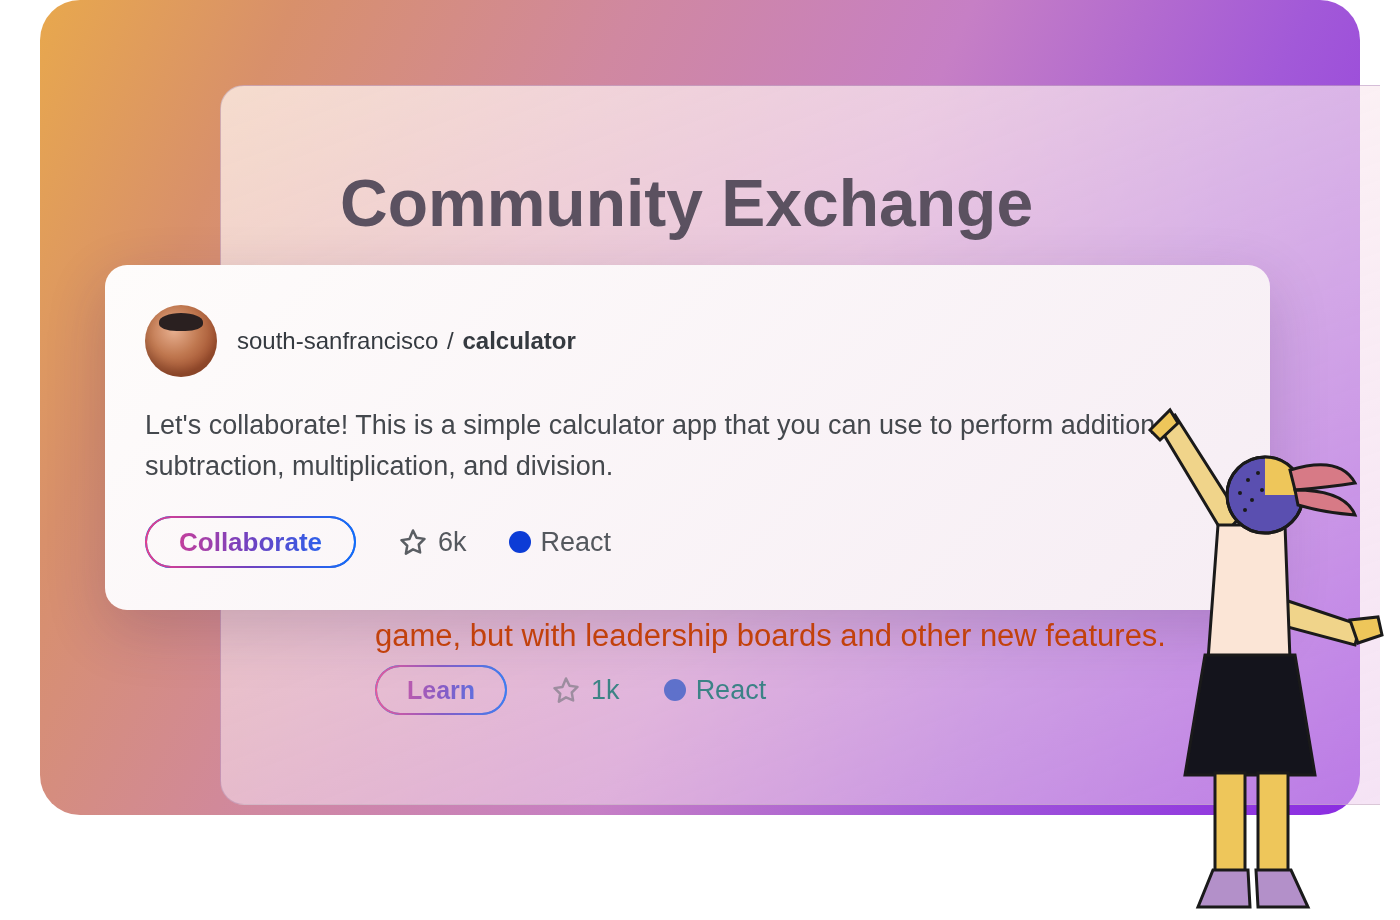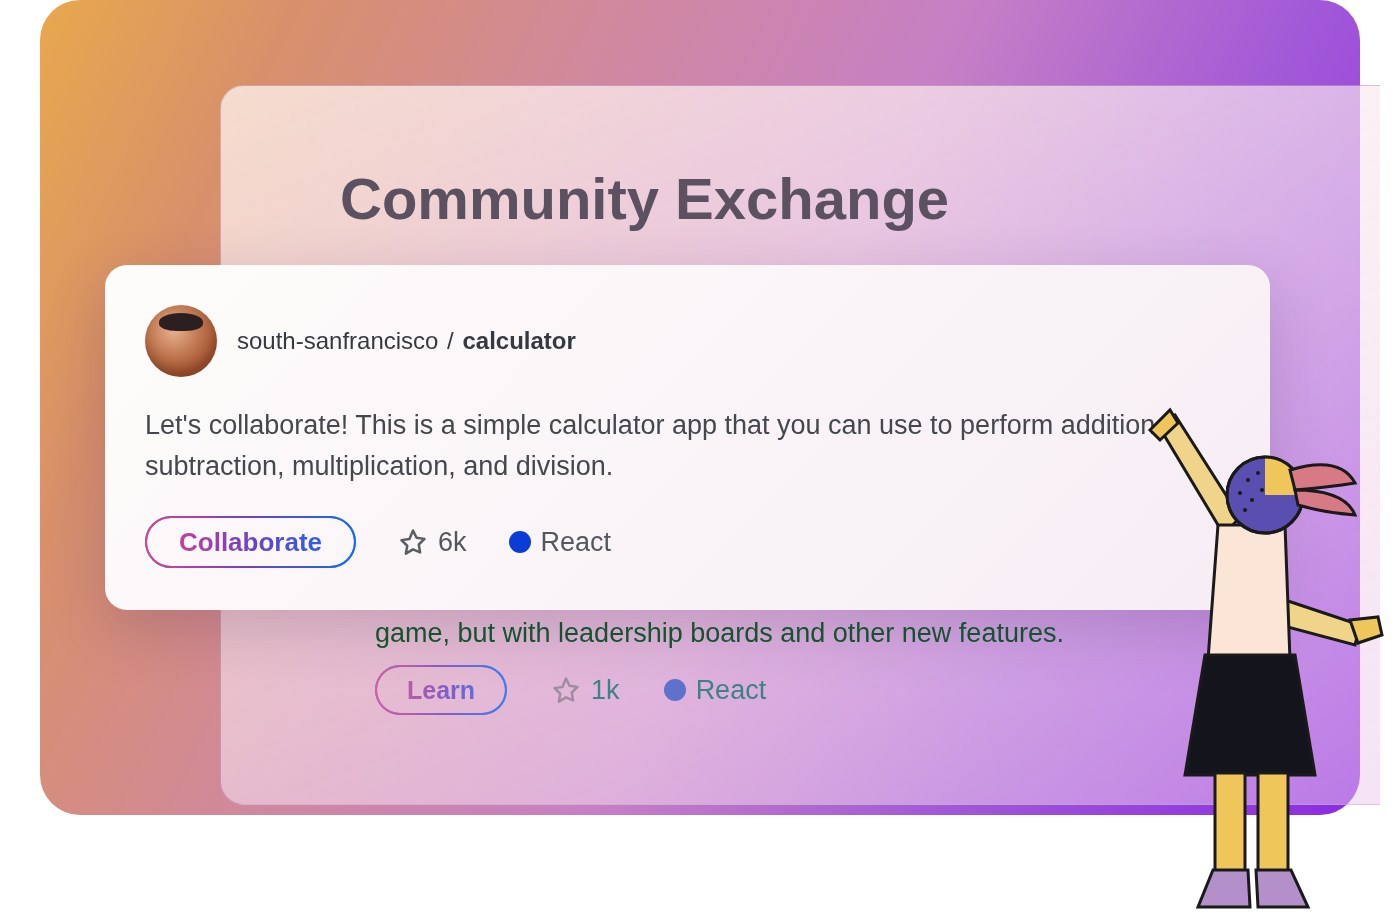--- a/index.html
+++ b/index.html
@@ -28,21 +28,21 @@
       height: 720px;
       border-radius: 24px 0 0 24px;
       background: linear-gradient(160deg, rgba(255,245,240,0.75), rgba(235,200,235,0.5));
       border: 1px solid rgba(120,80,130,0.25);
       border-right: none;
     }
     .page-title {
       position: absolute;
       left: 340px;
       top: 165px;
-      font-size: 58px;
+      font-size: 66px;
       font-weight: 700;
       color: #5b5160;
     }
     .main-card {
       position: absolute;
       left: 105px;
       top: 265px;
       width: 1165px;
       height: 345px;
       background: linear-gradient(135deg, #fefcfb, #f6edf4);
@@ -85,21 +85,21 @@
       padding:2px; background:linear-gradient(90deg,#e83e8c,#6f42c1,#0d6efd);
       -webkit-mask: linear-gradient(#fff 0 0) content-box, linear-gradient(#fff 0 0);
       -webkit-mask-composite: xor; mask-composite: exclude;
     }
     .stat { display: flex; align-items: center; gap: 10px; font-size: 27px; color: #54585e; }
     .star-svg { width: 30px; height: 30px; }
     .lang-dot { width: 22px; height: 22px; border-radius: 50%; background: #0c3cd6; display: inline-block; }
 
     .back-card-desc {
       position: absolute; left: 375px; top: 618px;
-      font-size: 27px; color: #14532d; width: 830px;
+      font-size: 31px; color: #c2410c; width: 830px;
     }
     .back-footer {
       position: absolute; left: 375px; top: 665px;
       display: flex; align-items: center; gap: 44px;
       opacity: 0.78;
     }
     .back-footer .pill-button {
       height: 50px; padding: 0 30px; font-size: 25px;
     }
     .back-footer .lang-dot { background: #3b5fc7; }

